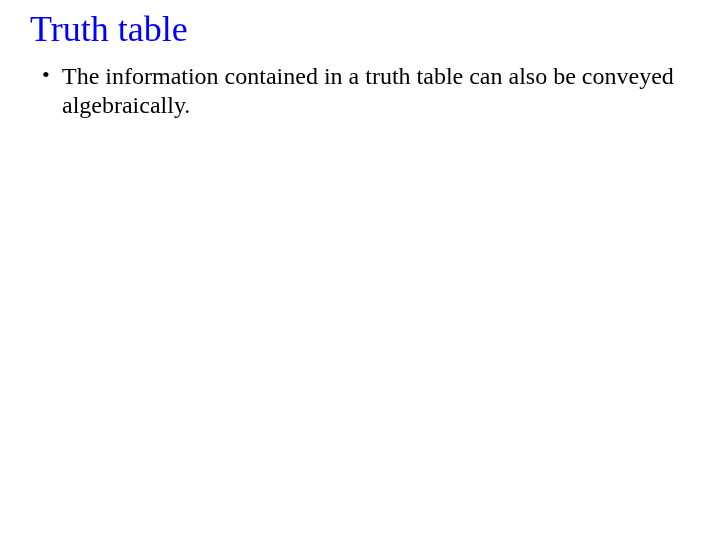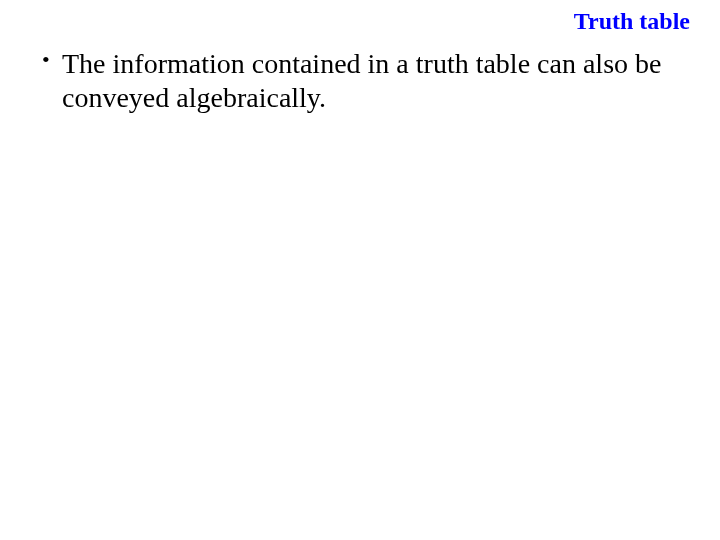--- a/index.html
+++ b/index.html
@@ -13,38 +13,38 @@
       background: #ffffff;
       font-family: "Times New Roman", Times, serif;
       overflow: hidden;
     }
     .slide {
       width: 100%;
       height: 100%;
       padding: 8px 30px;
     }
     .title {
-      text-align: right;
+      text-align: left;
       color: #0000ff;
-      font-size: 24px;
-      font-weight: bold;
+      font-size: 36px;
+      font-weight: normal;
       margin-bottom: 12px;
     }
     .body {
       padding-left: 10px;
     }
     ul {
       list-style: none;
       padding-left: 0;
     }
     li {
       position: relative;
       padding-left: 22px;
       color: #000000;
-      font-size: 28px;
+      font-size: 24px;
       line-height: 1.2;
     }
     li::before {
       content: "•";
       position: absolute;
       left: 2px;
       top: 0;
       color: #000000;
       font-size: 22px;
     }

